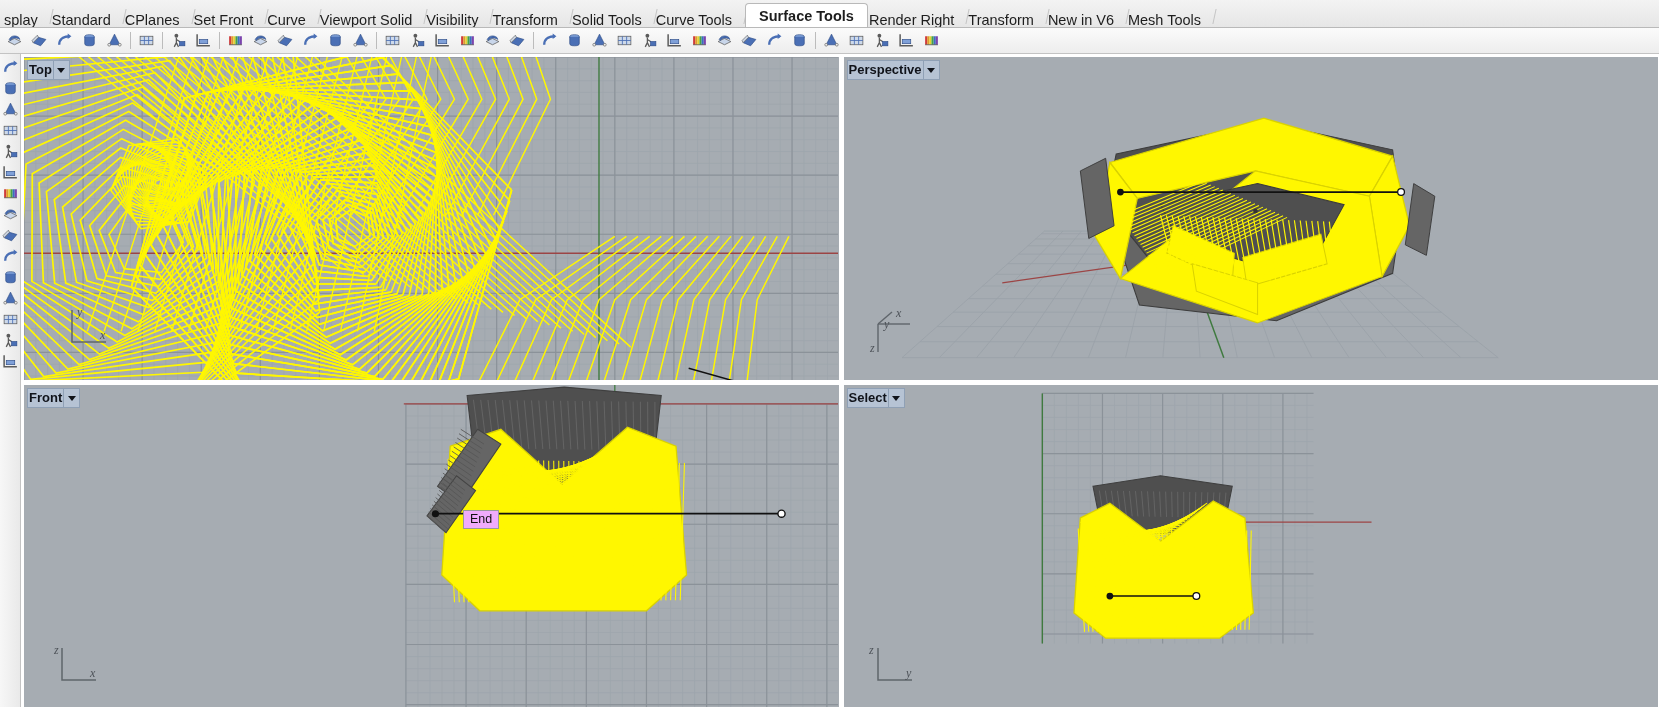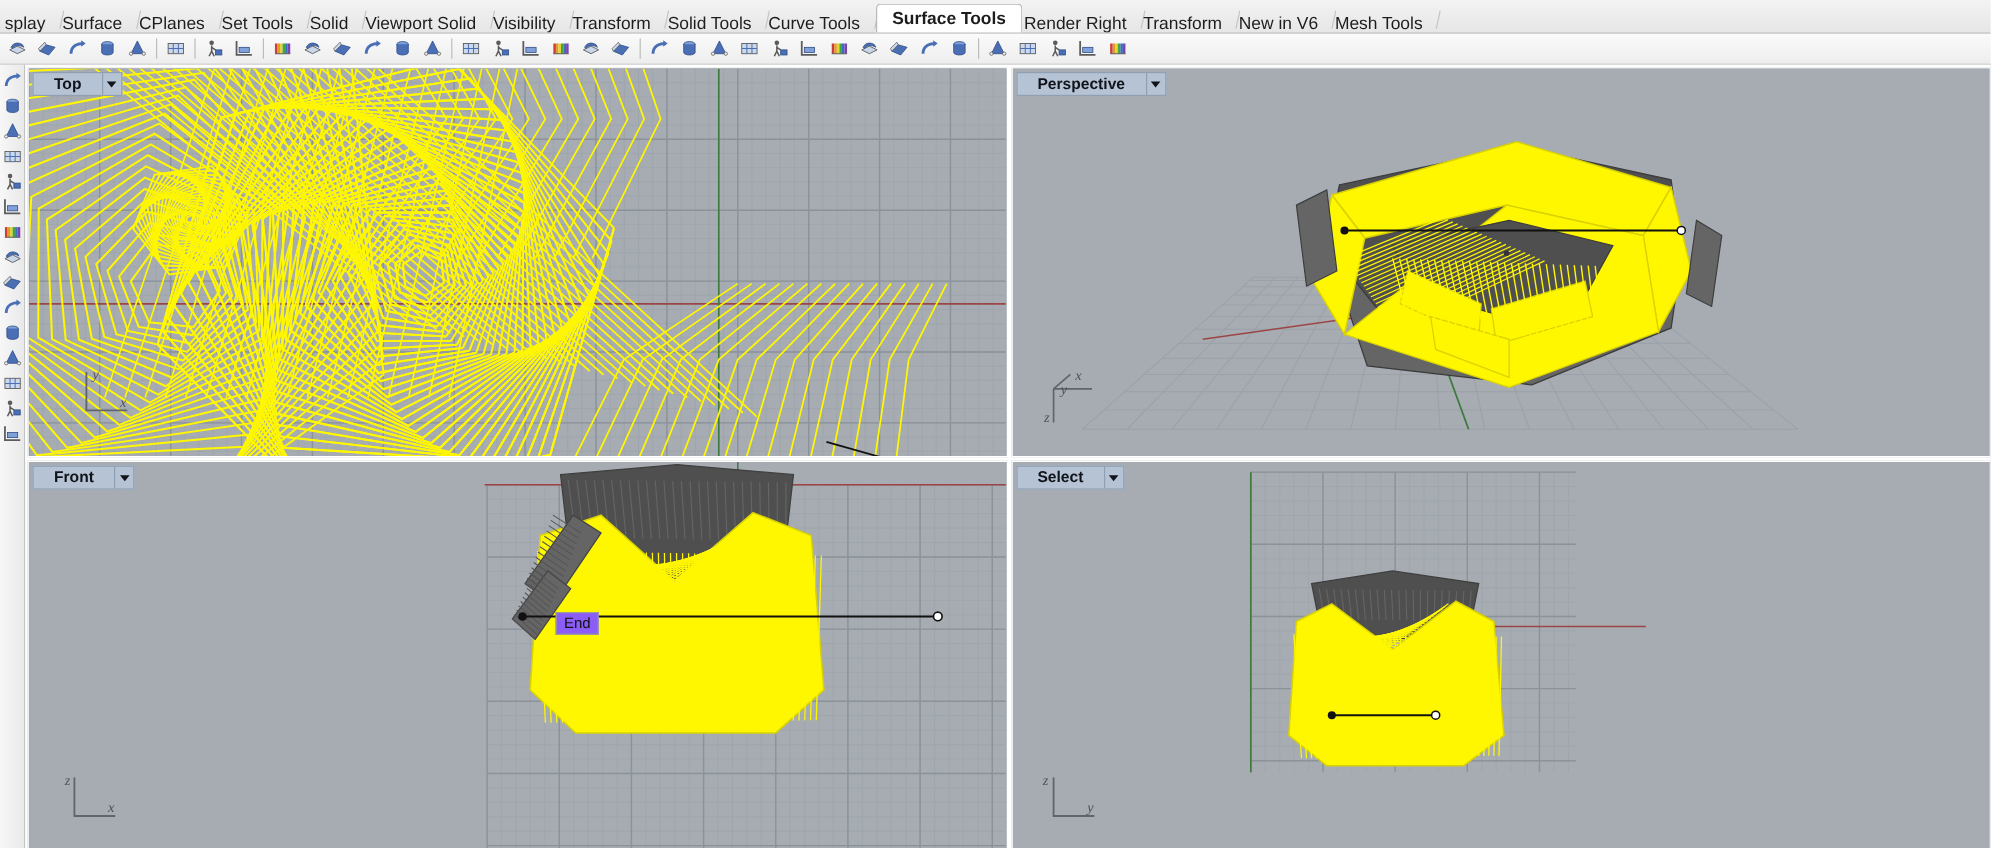--- a/index.html
+++ b/index.html
@@ -35,46 +35,46 @@
           display:flex;flex-direction:column;align-items:center;padding-top:3px;}
   .vbtn{width:18px;height:21px;display:flex;align-items:center;justify-content:center;flex:0 0 auto;}
 
   
   #vpgrid{flex:1;display:grid;grid-template-columns:1fr 1fr;grid-template-rows:1fr 1fr;
           gap:3px;background:#ffffff;padding:2px 0 0 2px;box-sizing:border-box;}
   .vp{position:relative;background:#a6acb2;overflow:hidden;border:1px solid #ffffff;}
   .vp-canvas{position:absolute;inset:0;}
   .vp-title{position:absolute;left:3px;top:3px;z-index:30;display:flex;align-items:stretch;
             background:#b6c3d4;border:1px solid #8fa0b5;height:18px;}
-  .vp-title .ttl{font-size:13px;font-weight:bold;color:#10131a;padding:0 17px;line-height:17px;}
+  .vp-title .ttl{font-size:13px;font-weight:bold;color:#10131a;padding:0 1px;line-height:17px;}
   .vp-title .arw{width:15px;border-left:1px solid #8fa0b5;display:flex;align-items:center;
                  justify-content:center;}
   .vp-title .arw i{display:block;width:0;height:0;border-left:4px solid transparent;
                    border-right:4px solid transparent;border-top:5px solid #10131a;}
 
   
   .gizmo{position:absolute;z-index:25;font-size:12px;color:#5a5f65;font-family:"Liberation Serif",serif;
          font-style:italic;pointer-events:none;}
   .gizmo svg{display:block;}
 
   
-  .osnap{position:absolute;z-index:40;background:#8b5cf6;border:1px solid #9a9a9a;
+  .osnap{position:absolute;z-index:40;background:#f0abfc;border:1px solid #9a9a9a;
          font-size:12.5px;color:#111;padding:1px 6px 2px 6px;line-height:14px;}
 
   svg{shape-rendering:geometricPrecision;}
 </style>
 </head>
 <body>
 
 <div id="tabbar">
     <div class="tab first">splay</div>
-    <div class="tab">Surface</div>
+    <div class="tab">Standard</div>
     <div class="tab">CPlanes</div>
-    <div class="tab">Set Tools</div>
-    <div class="tab">Solid</div>
+    <div class="tab">Set Front</div>
+    <div class="tab">Curve</div>
     <div class="tab">Viewport Solid</div>
     <div class="tab">Visibility</div>
     <div class="tab">Transform</div>
     <div class="tab">Solid Tools</div>
     <div class="tab">Curve Tools</div>
     <div class="tab active">Surface Tools</div>
     <div class="tab">Render Right</div>
     <div class="tab">Transform</div>
     <div class="tab">New in V6</div>
     <div class="tab">Mesh Tools</div>

